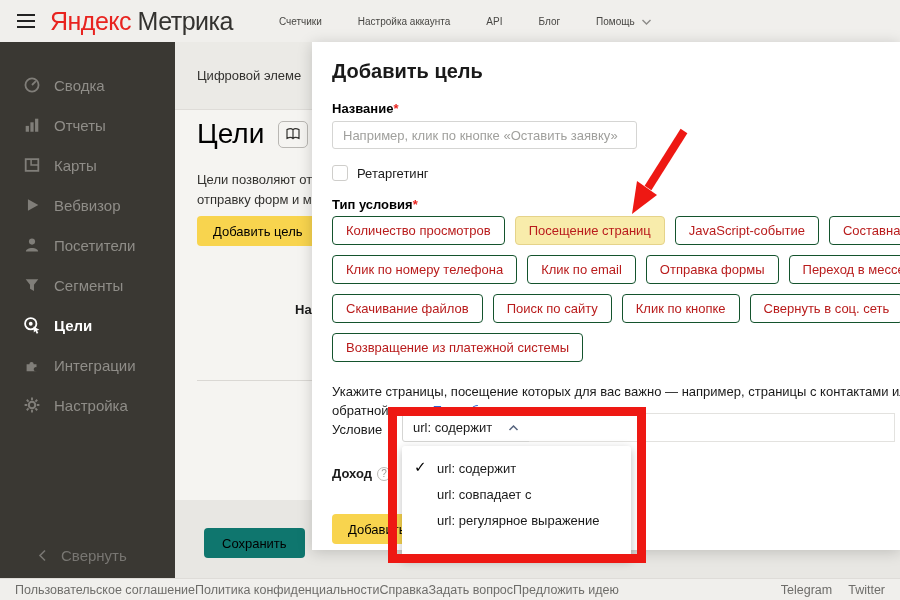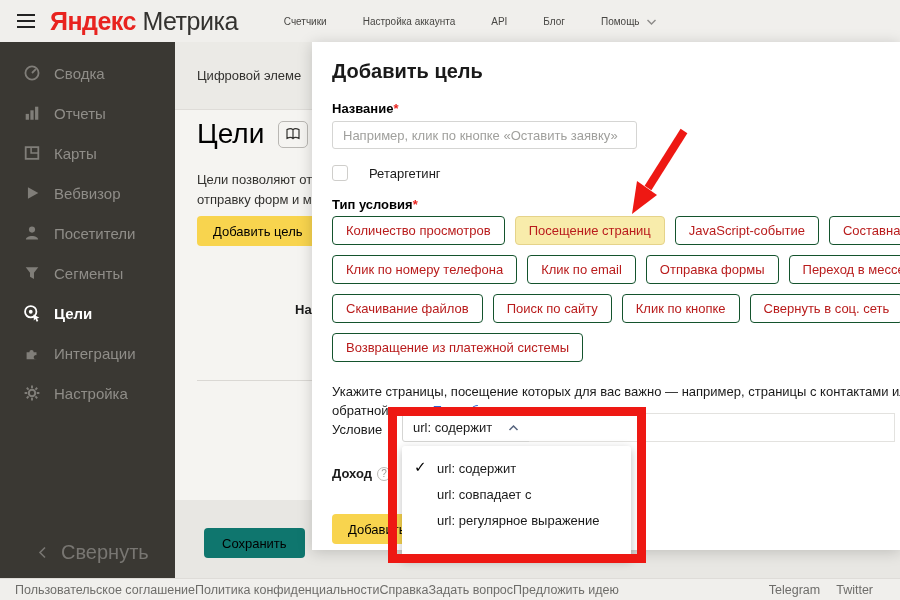--- a/index.html
+++ b/index.html
@@ -3,34 +3,34 @@
 <meta charset="utf-8">
 <style>
   * { margin:0; padding:0; box-sizing:border-box; }
   html,body { width:900px; height:600px; overflow:hidden; }
   body { position:relative; font-family:"Liberation Sans","DejaVu Sans",sans-serif; background:#f5f4f1; color:#1a1a1a; }
 
   
   .header { position:absolute; left:0; top:0; width:900px; height:42px; background:#f0efec; display:flex; align-items:center; z-index:5; }
   .burger { margin-left:16px; display:flex; align-items:center; cursor:pointer; }
   .logo { margin-left:14px; font-size:25px; letter-spacing:-0.5px; white-space:nowrap; }
-  .logo .red { color:#e8231f; font-weight:bold; }
+  .logo .red { color:#e8231f; font-weight:normal; }
   .logo .dark { color:#33322f; }
   .topnav { display:flex; margin-left:46px; gap:36px; font-size:10px; color:#484744; }
   .nav-item { display:flex; align-items:center; gap:6px; cursor:pointer; white-space:nowrap; }
   .nav-item .chev { color:#8c8b88; margin-top:2px; }
 
   
   .sidebar { position:absolute; left:0; top:42px; width:175px; height:536px; background:#3a3833; z-index:4; }
-  .side-list { padding-top:11px; }
+  .side-list { padding-top:23px; }
   .side-item { height:40px; display:flex; align-items:center; padding-left:54px; color:#8f8d88; font-size:15px; cursor:pointer; }
   .side-item .sicon { width:20px; height:20px; margin-left:-32px; margin-right:12px; display:inline-flex; align-items:center; justify-content:center; color:#807e79; }
   .side-item.active { color:#ffffff; font-weight:bold; }
   .side-item.active .sicon { color:#ffffff; }
-  .collapse { position:absolute; left:0; bottom:14px; width:100%; display:flex; align-items:center; padding-left:60px; color:#787672; font-size:20px; cursor:pointer; }
+  .collapse { position:absolute; left:0; bottom:14px; width:100%; display:flex; align-items:center; padding-left:60px; color:#787672; font-size:15px; cursor:pointer; }
   .collapse .sicon { margin-left:-22px; margin-right:14px; display:inline-flex; color:#787672; }
 
   
   .breadcrumb-strip { position:absolute; left:175px; top:42px; right:0; height:68px; background:#ebeae6; border-bottom:1px solid #dedcd8; z-index:1; }
   .breadcrumb { position:absolute; left:22px; top:26px; font-size:13px; color:#33322f; white-space:nowrap; }
   .page-area { position:absolute; left:175px; top:110px; right:0; bottom:22px; z-index:1; }
   .action-bar { position:absolute; left:175px; top:500px; right:0; height:78px; background:#e8e7e3; z-index:1; }
   .page-title-row { position:absolute; left:22px; top:8px; display:flex; align-items:center; gap:14px; }
   .page-title { font-size:28px; color:#000; }
   .book-btn { width:30px; height:27px; border:1px solid #b9b7b3; border-radius:5px; display:flex; align-items:center; justify-content:center; color:#33322f; background:transparent; cursor:pointer; }
@@ -42,21 +42,21 @@
   .save-btn { position:absolute; left:29px; top:418px; height:30px; padding:0 18px; background:#0f766e; border:none; border-radius:4px; font-size:13px; font-family:inherit; cursor:pointer; }
 
   
   .modal { position:absolute; left:312px; top:42px; width:588px; height:508px; background:#ffffff; box-shadow:0 2px 14px rgba(0,0,0,0.18); z-index:10; }
   .modal-title { position:absolute; left:20px; top:18px; font-size:20px; font-weight:bold; }
   .field-label { font-size:13px; font-weight:bold; color:#000; }
   .req { color:#e8231f; font-weight:bold; }
   .lbl-name { position:absolute; left:20px; top:59px; }
   .name-input { position:absolute; left:20px; top:79px; width:305px; height:28px; border:1px solid #d5d5d3; border-radius:3px; padding:0 10px; font-size:13px; font-family:inherit; color:#1a1a1a; }
   .name-input::placeholder { color:#a0a09d; }
-  .cb-row { position:absolute; left:20px; top:123px; display:flex; align-items:center; gap:21px; cursor:pointer;justify-content:flex-end; }
+  .cb-row { position:absolute; left:20px; top:123px; display:flex; align-items:center; gap:9px; cursor:pointer;justify-content:flex-end; }
   .cb-box { width:16px; height:16px; border:1px solid #cfcecb; border-radius:3px; background:#fff; }
   .cb-label { font-size:13px; }
   .lbl-type { position:absolute; left:20px; top:155px; }
   .chips { position:absolute; left:20px; top:174px; width:600px; }
   .chip-row { display:flex; gap:10px; margin-bottom:10px; }
   .chip { height:29px; padding:0 13px; background:#fff; border:1px solid #14532d; border-radius:4px; font-size:13px; font-family:inherit; white-space:nowrap; cursor:pointer; color:#b91c1c; }
   .chip.selected { background:#f8ecab; border-color:#e5d38a; }
   .desc { position:absolute; left:20px; top:340px; font-size:13px; line-height:19px; color:#1a1a1a; white-space:nowrap; }
   .link { color:#2f66d0; cursor:pointer; }
   .cond-label { position:absolute; left:20px; top:380px; font-size:13px; }
@@ -75,21 +75,21 @@
   .dd-item .check { position:absolute; left:12px; top:3px; font-size:15px; font-weight:bold; color:#000; }
 
   
   .anno-rect { position:absolute; left:388px; top:407px; width:258px; height:156px; border:9px solid #ee1813; z-index:40; pointer-events:none; }
   .anno-arrow { position:absolute; left:0; top:0; width:900px; height:600px; z-index:40; pointer-events:none; }
 
   
   .footer { position:absolute; left:0; bottom:0; width:900px; height:22px; background:#f0efec; border-top:1px solid #dedcd8; display:flex; align-items:center; padding:0 15px; gap:14px; font-size:12.5px; color:#6e6d6a; z-index:30; }
   .footer .spacer { flex:1; }
   .footer-link { cursor:pointer; white-space:nowrap; }
-  .footer-social { display:flex; gap:16px; margin-right:12px; }
+  .footer-social { display:flex; gap:16px; margin-right:0; }
 </style>
 </head>
 <body>
 
 <div class="header">
   <span class="burger">
     <svg width="20" height="16" viewBox="0 0 20 16">
         <path d="M1 2 H19 M1 8 H19 M1 14 H19" stroke="#222" stroke-width="2.2"></path>
       </svg>
   </span>

